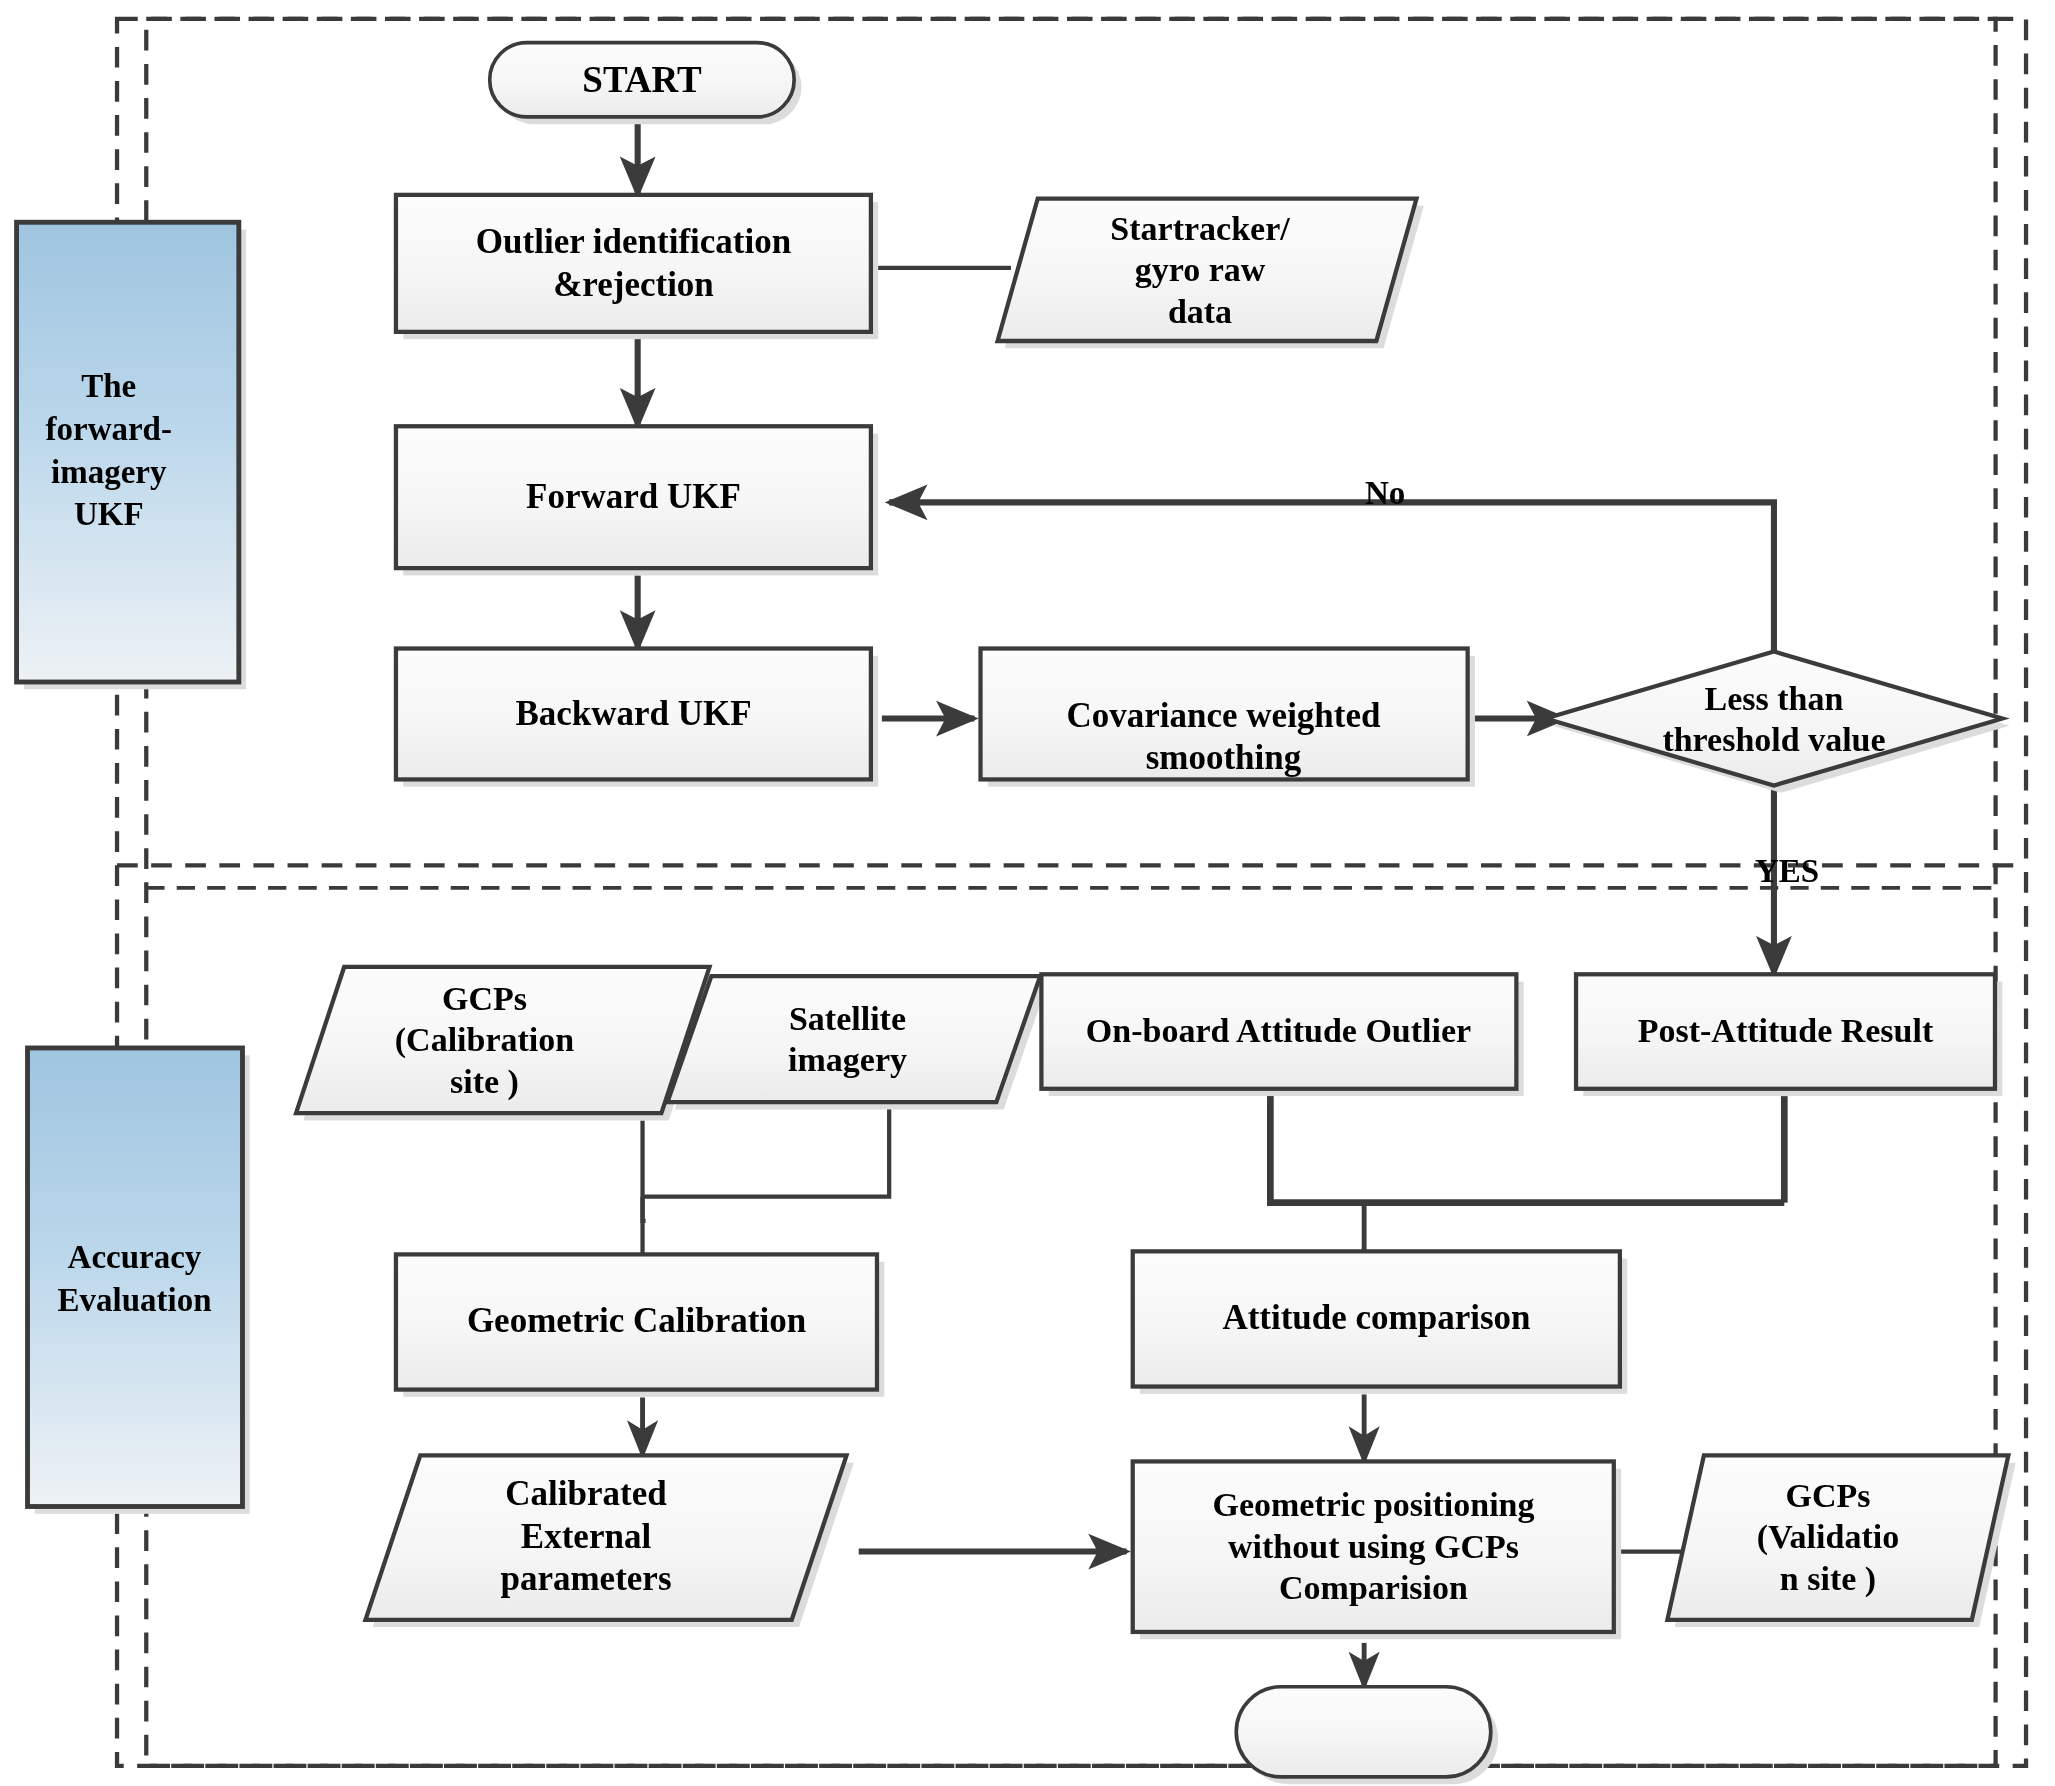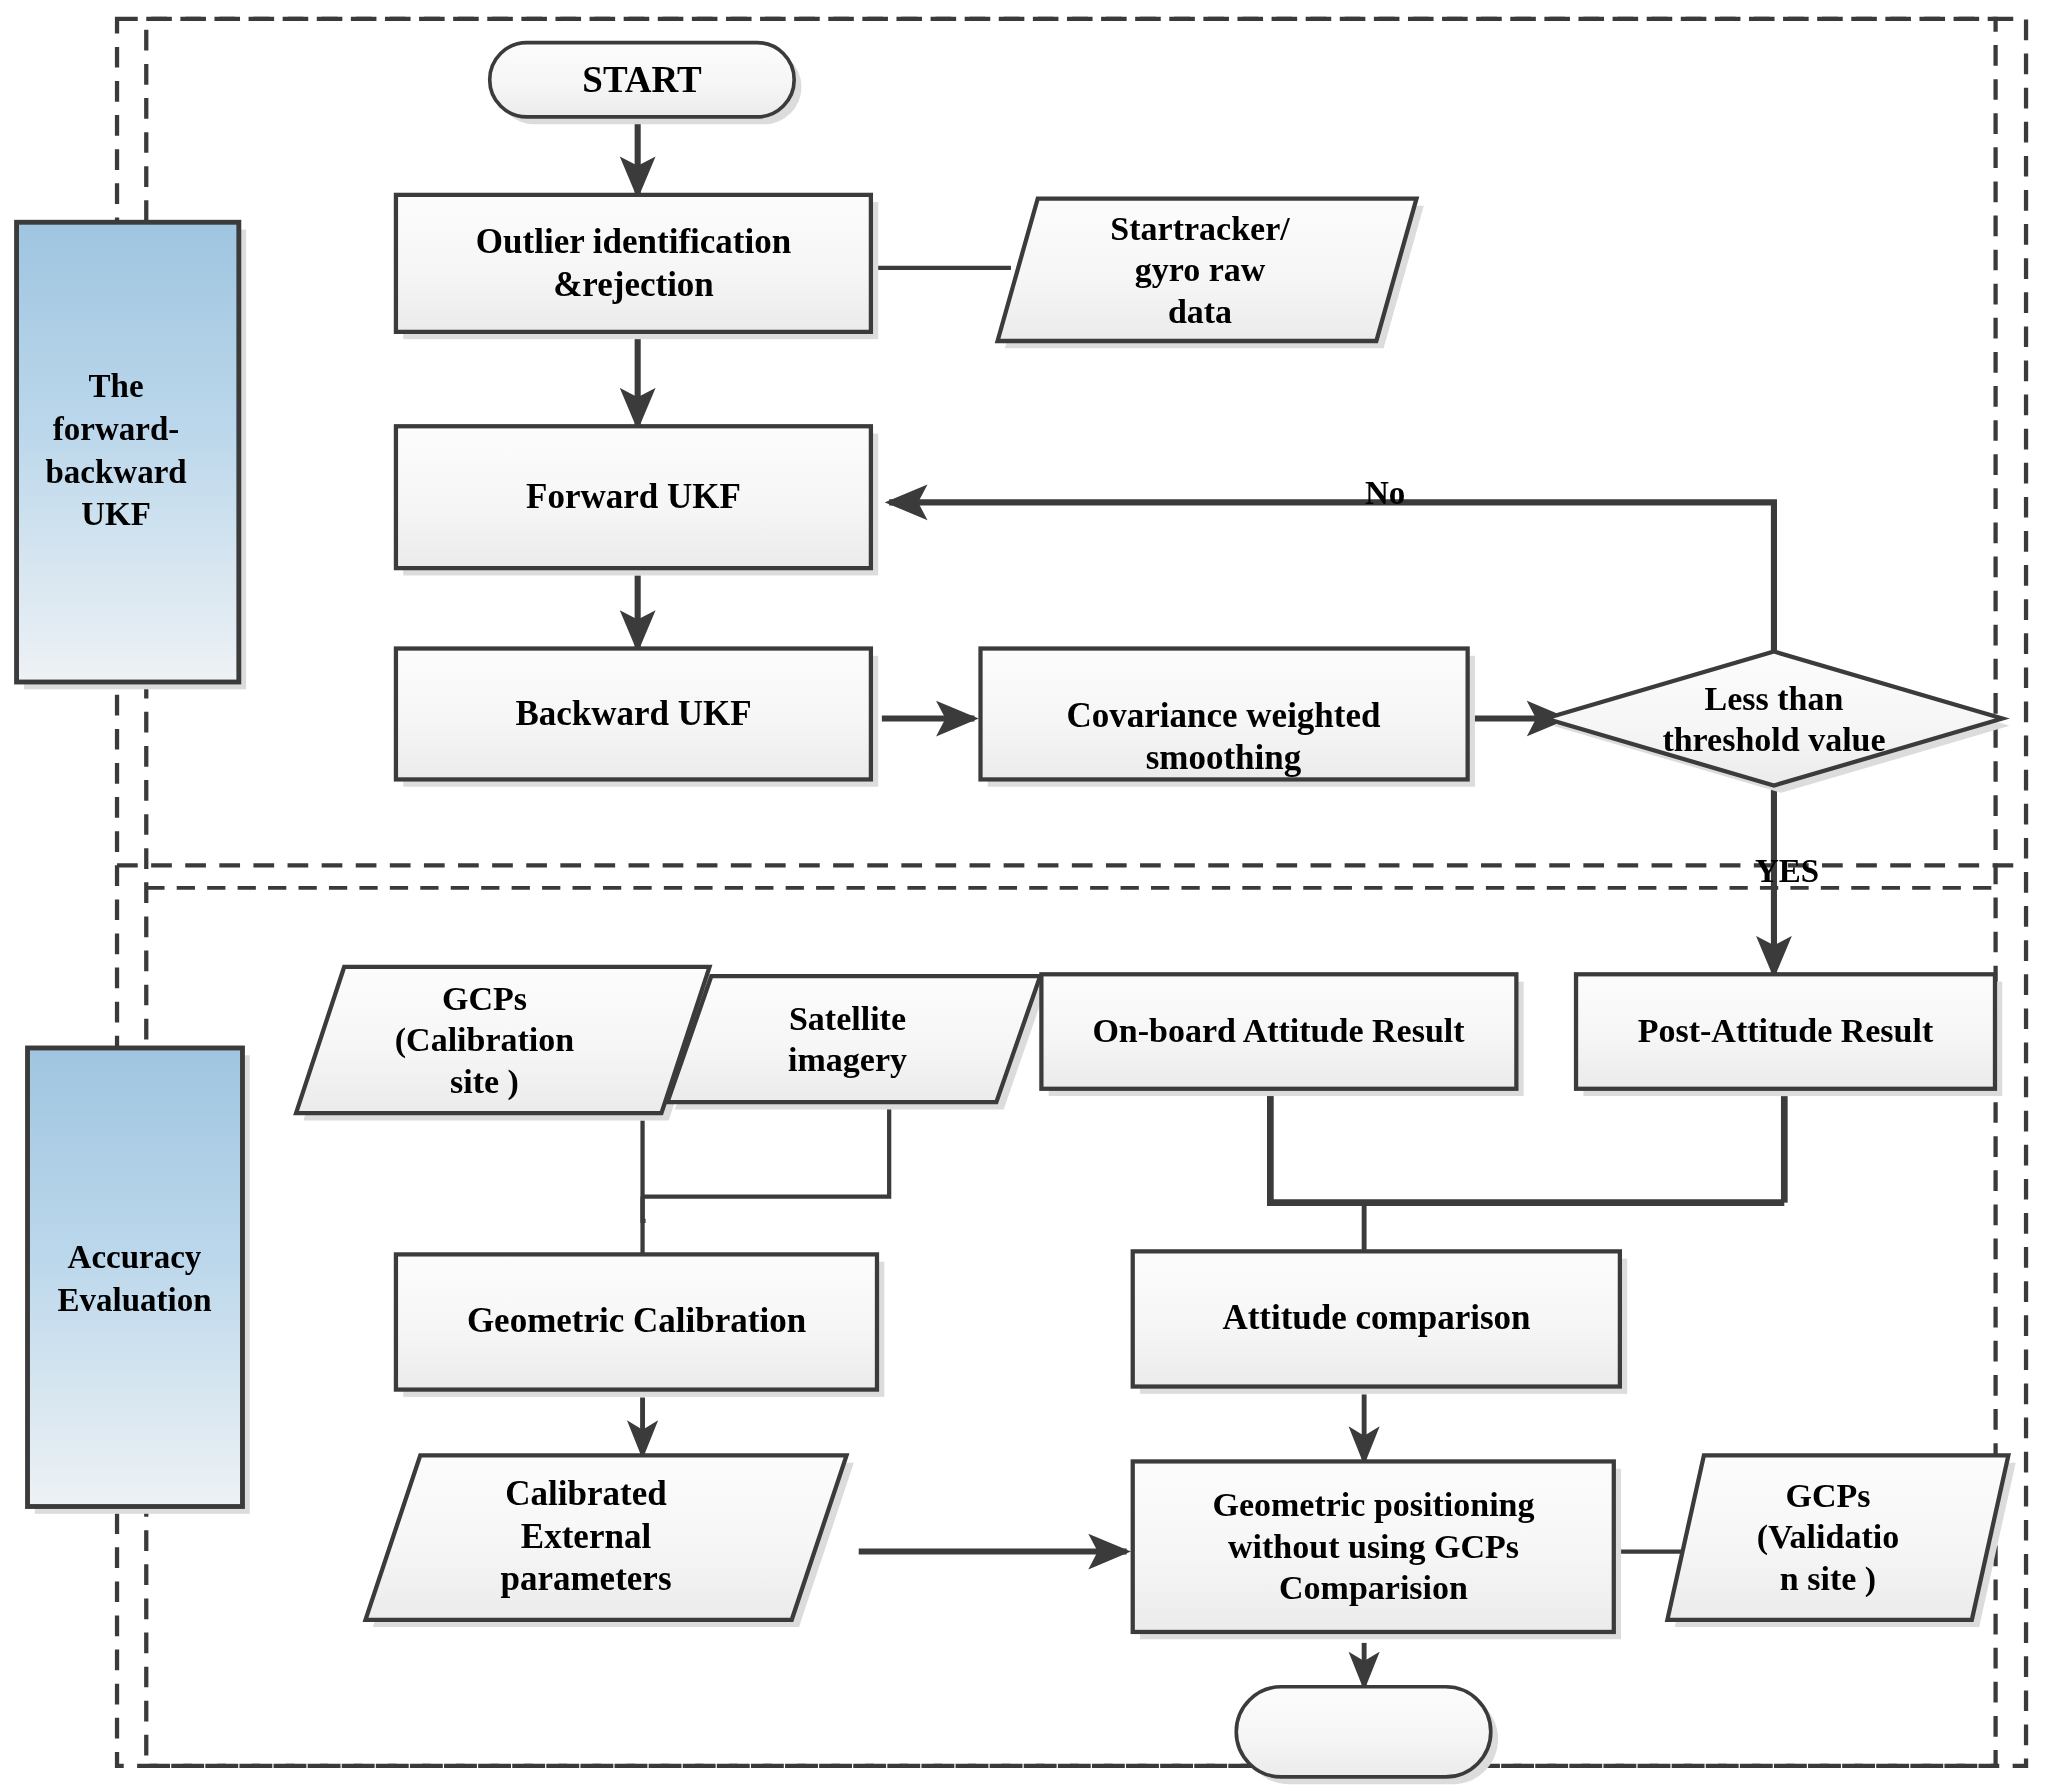--- a/index.html
+++ b/index.html
@@ -153,21 +153,21 @@
       <polygon points="2798,2390 3298,2390 3238,2660 2738,2660" fill="url(#gNode)" stroke="#3B3B3B" stroke-width="7"></polygon>
 
       <rect x="2042" y="2782" width="418" height="148" rx="74" ry="74" fill="#DCDCDC"></rect>
       <rect x="2030" y="2770" width="418" height="148" rx="74" ry="74" fill="url(#gNode)" stroke="#3B3B3B" stroke-width="6"></rect>
     </g>
   </svg>
 
   <div class="groupLabel" style="left:22.5px; top:341px; width:210px; height:219px; font-size:33px; justify-content:flex-start; padding-left:23px; box-sizing:border-box;">
     <span>The
 forward-
-backward
+imagery
 UKF</span>
   </div>
 
   <div class="groupLabel" style="left:27px; top:1224px; width:215px; height:110px; font-size:33px;">
     <span>Accuracy
 Evaluation</span>
   </div>
 
   <div class="nodeLabel" style="left:490px; top:43px; width:304px; height:74px; font-size:37px;">
     <span>START</span>
@@ -207,21 +207,21 @@
 (Calibration
 site )</span>
   </div>
 
   <div class="nodeLabel" style="left:677px; top:976px; width:341px; height:126px; font-size:34px;">
     <span>Satellite
 imagery</span>
   </div>
 
   <div class="nodeLabel" style="left:1041px; top:974px; width:475px; height:114px; font-size:34px;">
-    <span>On-board Attitude Result</span>
+    <span>On-board Attitude Outlier</span>
   </div>
 
   <div class="nodeLabel" style="left:1576px; top:974px; width:419px; height:114px; font-size:34px;">
     <span>Post-Attitude Result</span>
   </div>
 
   <div class="nodeLabel" style="left:396px; top:1254px; width:481px; height:135px; font-size:35px;">
     <span>Geometric Calibration</span>
   </div>
 

